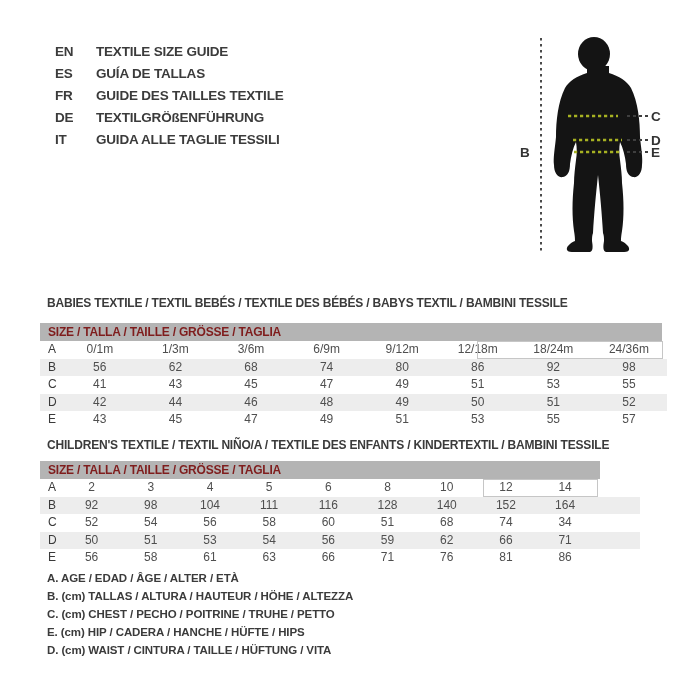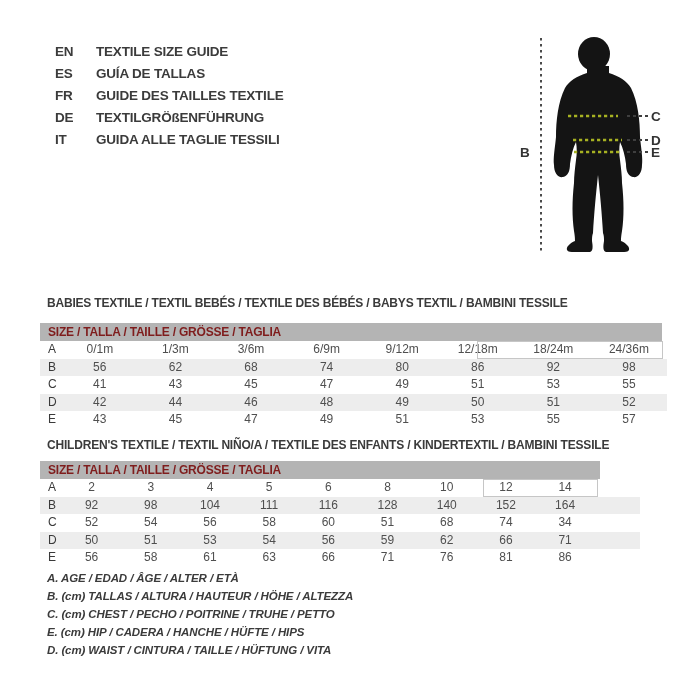--- a/index.html
+++ b/index.html
@@ -41,21 +41,21 @@
                  color:#3a3a3a;}
   .t1 .cell.val{width:75.6px;}
   .t2 .cell.val{width:59.2px;}
   .hl{position:absolute;top:0;height:18px;box-sizing:border-box;
       border:1px solid var(--highlight_border,#c6c6c6);pointer-events:none;}
   .t1 .hl{left:437px;width:186px;}
   .t2 .hl{left:443px;width:115px;}
 
   
   .legend{position:absolute;left:47px;top:569px;color:#3b3b3b;
-          font-size:11.5px;font-weight:700;letter-spacing:-0.1px;font-style:italic;}
+          font-size:11.5px;font-weight:700;letter-spacing:-0.1px;}
   .legend div{height:18px;line-height:18px;}
 </style>
 </head>
 <body>
 
 <div class="page">
 
   <div class="langs">
     <div class="lang-row">
       <span class="lang-code">EN</span>

